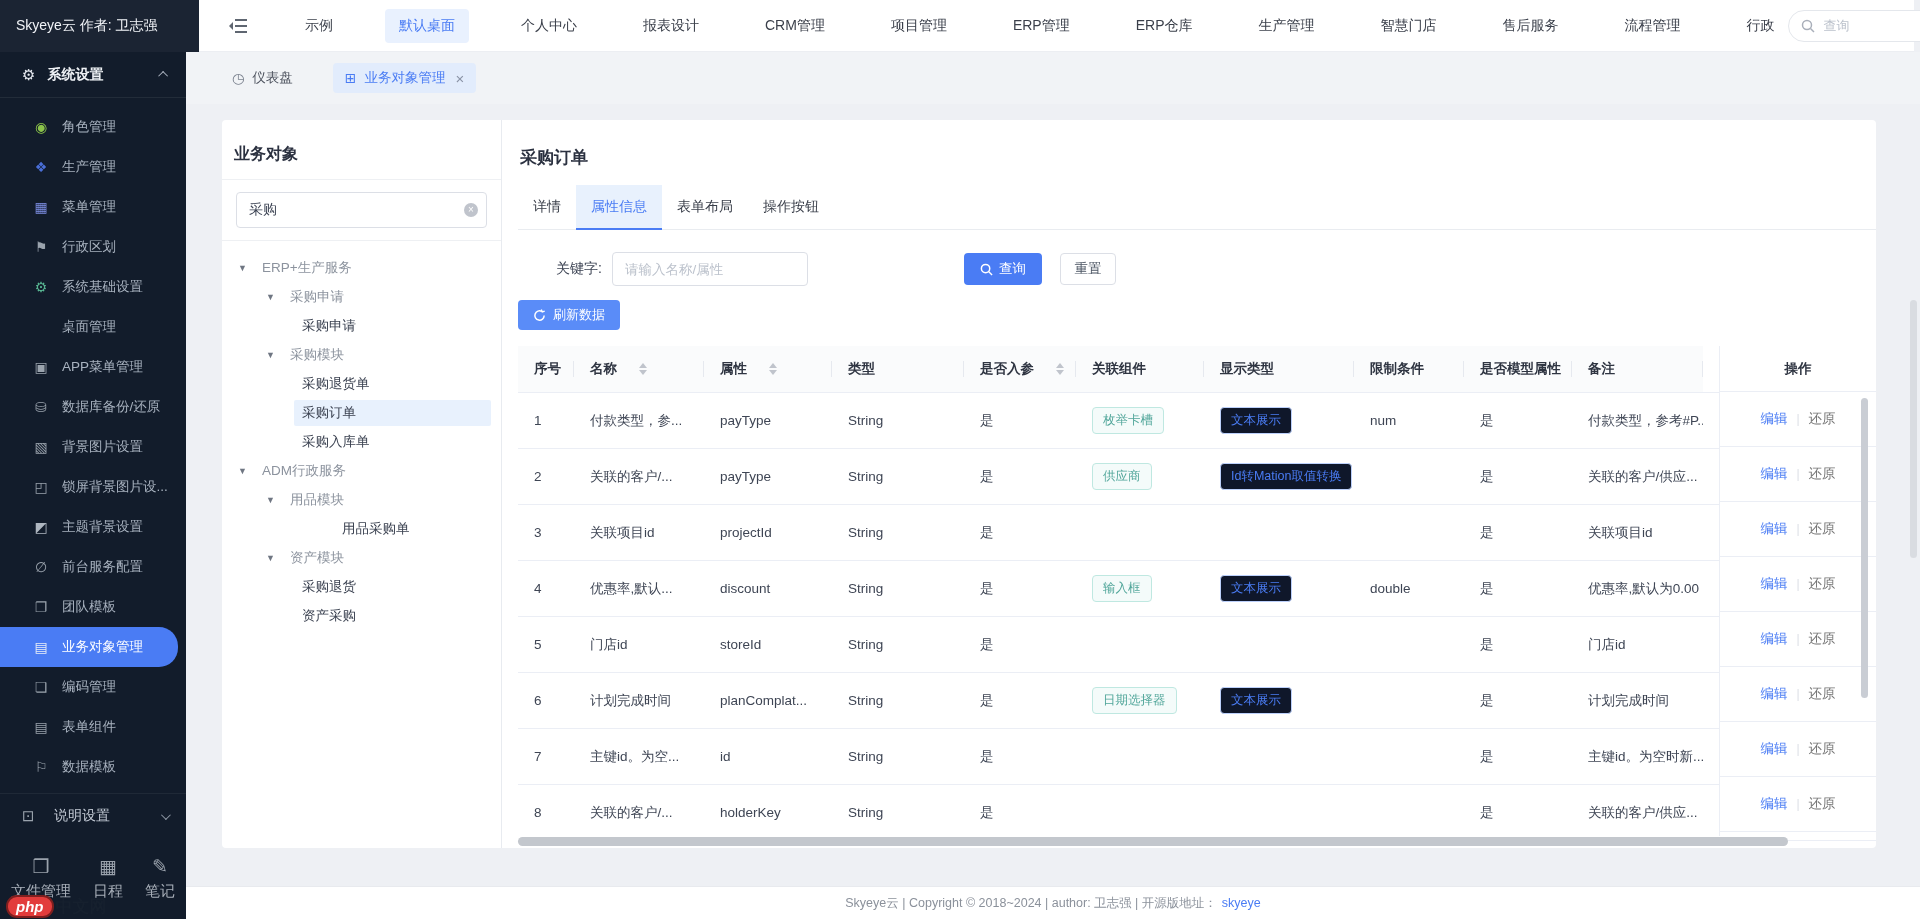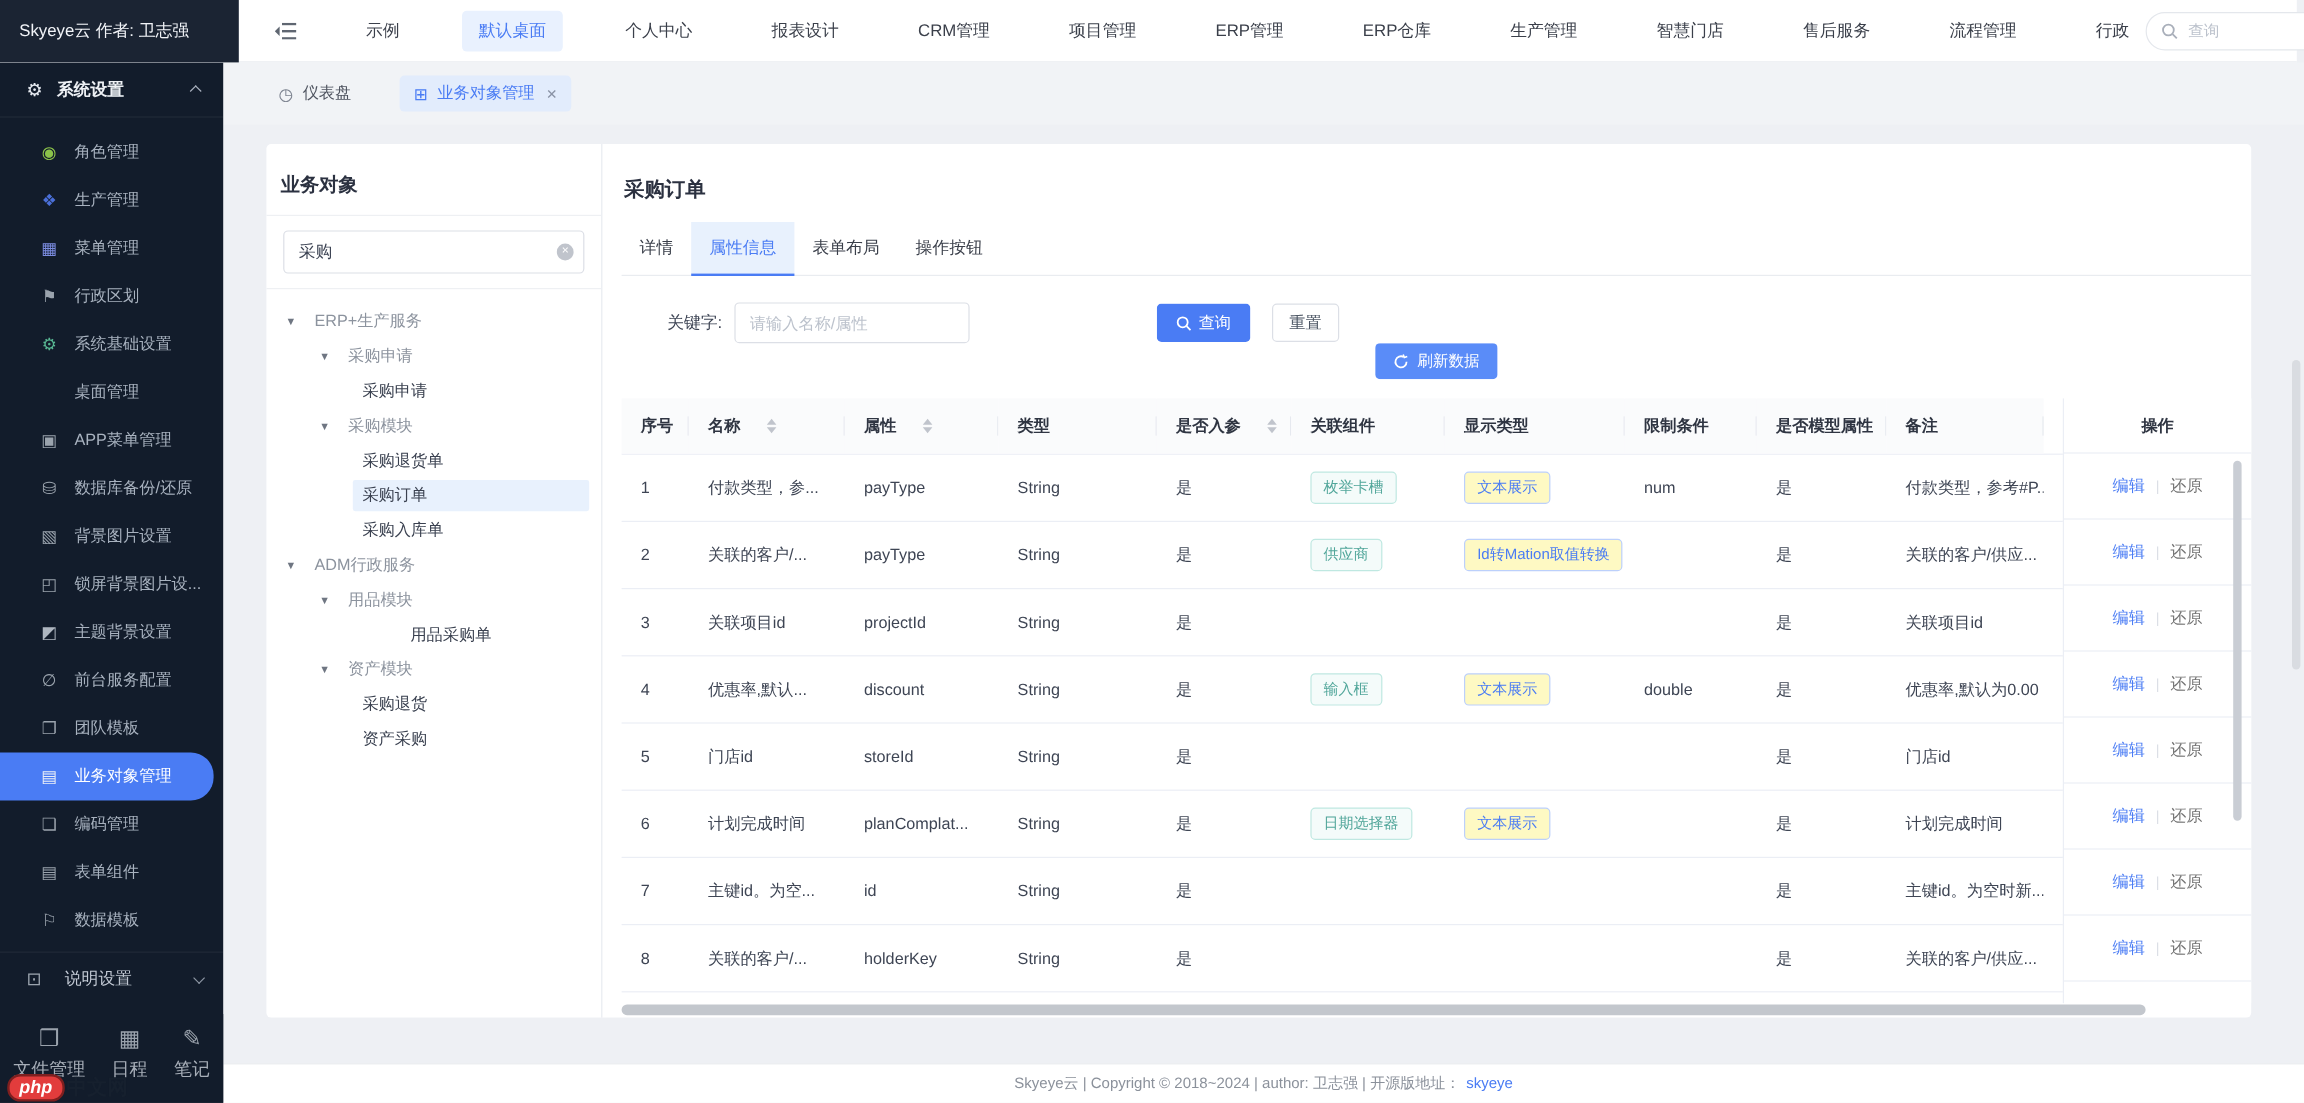--- a/index.html
+++ b/index.html
@@ -92,41 +92,41 @@
   .ctab.active::after { content:''; position:absolute; left:0; right:0; bottom:-1px; height:2px; background:#4a7cf4; }
   #filter-row { display:flex; align-items:center; margin-top:22px; padding-left:38px; }
   #filter-row .flabel { font-size:14px; color:#3c4353; margin-right:10px; }
   #kw-input { width:196px; height:34px; border:1px solid #dcdfe6; border-radius:4px; padding:0 12px;
     font-size:13.5px; outline:none; font-family:inherit; color:#3c4353; }
   #kw-input::placeholder { color:#bcc2cc; }
   .btn { height:32px; border-radius:4px; font-size:13.5px; display:inline-flex; align-items:center;
     justify-content:center; cursor:pointer; border:1px solid transparent; font-family:inherit; }
   #search-btn { background:#4a7cf4; color:#fff; width:78px; gap:6px; margin-left:156px; }
   #reset-btn { background:#fff; color:#4b5563; border-color:#dcdfe6; width:56px; margin-left:18px; }
-  #refresh-row { display:flex; justify-content:center; height:30px; }
+  #refresh-row { display:flex; justify-content:flex-start; margin-top:14px; height:30px; }
   #refresh-btn { background:#5a8cf8; color:#fff; height:30px; padding:0 14px; gap:7px; font-size:13px; }
 
   
   #table { position:relative; margin-top:16px; flex:1; }
   .grid-row { display:grid; grid-template-columns:56px 130px 128px 132px 112px 128px 150px 110px 108px 131px; }
   .th { height:46px; display:flex; align-items:center; padding-left:16px; font-size:13.5px; font-weight:700;
     color:#2f3542; background:#fafbfc; position:relative; white-space:nowrap; }
   .th::after { content:''; position:absolute; right:0; top:15px; height:16px; width:1px; background:#e6e9ef; }
   .sort { display:inline-flex; flex-direction:column; gap:2px; margin-left:22px; cursor:pointer; }
   .sort i { width:0; height:0; border-left:4px solid transparent; border-right:4px solid transparent; display:block; }
   .sort .s-up { border-bottom:5px solid #c0c4cc; }
   .sort .s-dn { border-top:5px solid #c0c4cc; }
   #thead { border-bottom:1px solid #ebeef5; }
   .trow { border-bottom:1px solid #ebeef5; }
   .td { height:55px; display:flex; align-items:center; padding-left:16px; font-size:13.5px; color:#3e4554;
     white-space:nowrap; overflow:hidden; }
   .td.ov { overflow:visible; }
   .tag { display:inline-block; font-size:12.5px; padding:4px 10px; border-radius:4px; white-space:nowrap; }
   .tag.tg { color:#51a69a; border:1px solid #bfe8e1; background:#f4fbfa; }
-  .tag.tb { color:#4a7cf4; border:1px solid #bcd0fb; background:#fef9c3;text-align:right; }
+  .tag.tb { color:#4a7cf4; border:1px solid #bcd0fb; background:#0f172a;text-align:right; }
   #op-col { position:absolute; top:0; right:0; bottom:12px; width:157px; background:#fff; border-left:1px solid #ebeef5; }
   #op-head { height:46px; display:flex; align-items:center; justify-content:center; font-size:13.5px;
     font-weight:700; color:#2f3542; background:#fff; border-bottom:1px solid #ebeef5; }
   .op-cell { height:55px; display:flex; align-items:center; justify-content:center; gap:9px;
     border-bottom:1px solid #ebeef5; font-size:13.5px; }
   .lnk.edit { color:#4a7cf4; }
   .lnk.restore { color:#737373; }
   .sep { color:#dcdfe6; font-size:12px; }
 
   

